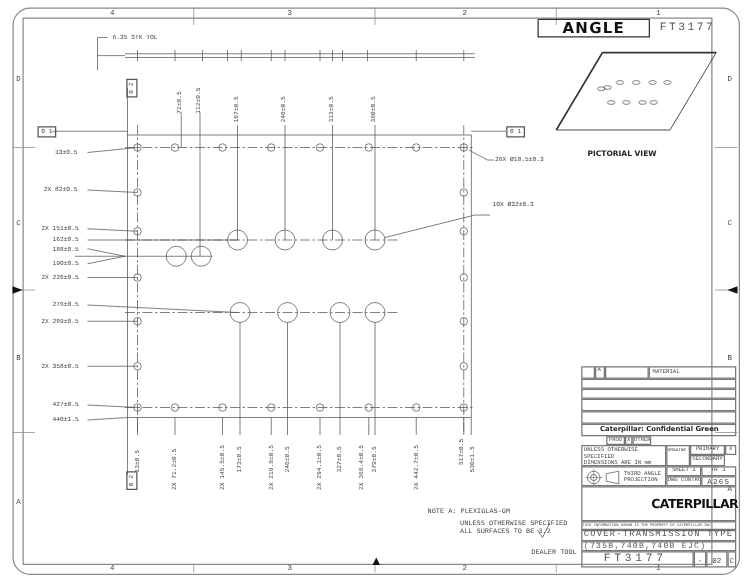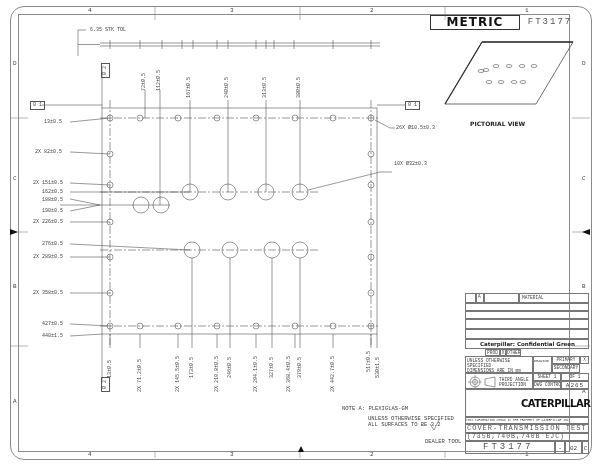--- a/index.html
+++ b/index.html
@@ -195,21 +195,21 @@
         <ellipse cx="522" cy="66" rx="3" ry="1.5"></ellipse>
         <ellipse cx="534" cy="66" rx="3" ry="1.5"></ellipse>
       <ellipse cx="489" cy="82" rx="3" ry="1.5"></ellipse>
         <ellipse cx="501" cy="82" rx="3" ry="1.5"></ellipse>
         <ellipse cx="514" cy="82" rx="3" ry="1.5"></ellipse>
         <ellipse cx="523" cy="82" rx="3" ry="1.5"></ellipse>
     </g>
   </g>
 </svg>
 
-<div class="metric">METRIC</div>
+<div class="metric">ANGLE</div>
 <div class="drawno">FT3177</div>
 
 <span class="t" style="left:90px;top:27px">6.35 STK TOL</span>
 
 <span class="box01" style="left:30px;top:101px">0 1</span>
 <span class="box01" style="left:405px;top:101px">0 1</span>
 <span class="box01" style="left:98px;top:66px;transform:rotate(-90deg);transform-origin:center">0 2</span>
 <span class="box01" style="left:98px;top:380px;transform:rotate(-90deg);transform-origin:center">0 2</span>
 
 <span class="vt" style="left:141px;top:91px">72±0.5</span>
@@ -291,21 +291,21 @@
     <div style="position:absolute;left:33px;top:8px">PROJECTION</div>
   </div>
   <div class="tb-cell" style="left:68px;top:80px;width:28px;height:8px;text-align:center"><span>SHEET</span> <span>1</span></div>
   <div class="tb-cell" style="left:96px;top:80px;width:28px;height:8px;text-align:center"><span>OF</span> <span>1</span></div>
   <div class="tb-cell" style="left:68px;top:88px;width:28px;height:8px;text-align:center">DWG CONTROL</div>
   <div class="tb-cell" style="left:96px;top:88px;width:28px;height:8px;text-align:center;font-size:6px;letter-spacing:1px">A265</div>
   <div class="tb-cell" style="left:0;top:96px;width:124px;height:28px"></div>
   <div class="cat" style="left:56px;top:105px">CATERPILLAR</div>
   <div class="tb-cell" style="left:0;top:124px;width:124px;height:7px;font-size:3px;line-height:6px">THIS INFORMATION SHOWN IS THE PROPERTY OF CATERPILLAR INC.</div>
   <div class="tb-cell" style="left:0;top:131px;width:124px;height:9px"></div>
-  <div class="tb-title" style="left:2px;top:131px">COVER-TRANSMISSION TEST</div>
+  <div class="tb-title" style="left:2px;top:131px">COVER-TRANSMISSION TYPE</div>
   <div class="tb-cell" style="left:0;top:140px;width:124px;height:8px"></div>
   <div class="tb-title" style="left:2px;top:140px;font-size:6.5px">(735B,740B,740B EJC)</div>
   <div class="tb-cell" style="left:0;top:148px;width:90px;height:13px"></div>
   <div class="tb-num" style="left:18px;top:149px">FT3177</div>
   <div class="tb-cell" style="left:90px;top:148px;width:10px;height:13px;text-align:center;line-height:13px;font-size:6px">-</div>
   <div class="tb-cell" style="left:100px;top:148px;width:17px;height:13px;text-align:center;line-height:13px;font-size:6px">02</div>
   <div class="tb-cell" style="left:117px;top:148px;width:7px;height:13px;text-align:center;line-height:13px;font-size:6px">C</div>
 </div>
 
 </body></html>

